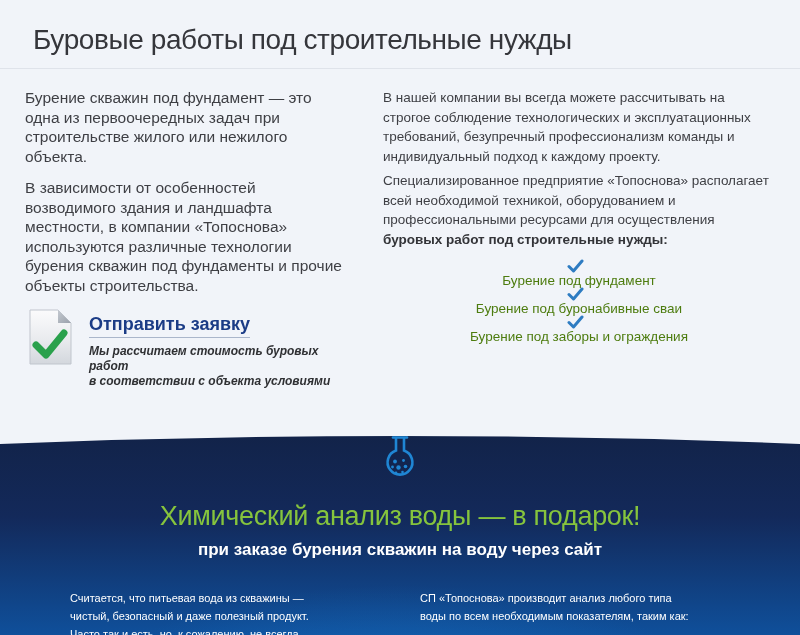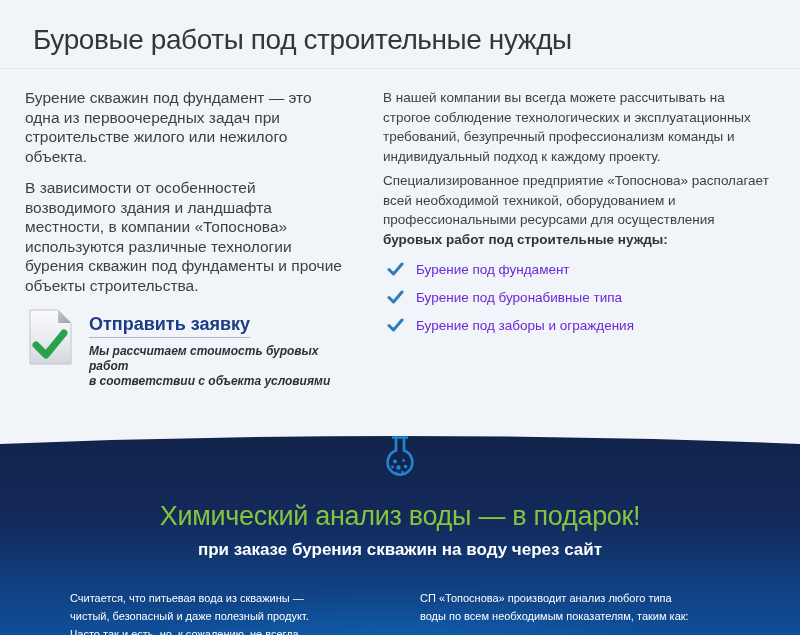--- a/index.html
+++ b/index.html
@@ -23,21 +23,21 @@
     margin:0 0 12px;font-size:15.5px;line-height:19.5px;color:#3e3f44;
   }
   .intro-right p{
     margin:0 0 5px;font-size:13.5px;line-height:19.5px;color:#3e3f44;
   }
   .intro-right p strong{font-weight:700;color:#333438;}
   
   .check-list{list-style:none;margin:10px 0 0;padding:0;}
   .check-list li{
     display:flex;align-items:center;height:20px;margin-bottom:8px;
-    font-size:13.5px;color:#6d28d9;
+    font-size:13.5px;color:#4d7c0f;flex-direction:column;
   }
   .check-list .check-ico{margin:0 12px 0 4px;flex-shrink:0;display:block;}
   
   .request-block{display:flex;margin-top:7px;align-items:flex-start;}
   .doc-icon{flex-shrink:0;display:block;}
   .request-text{margin-left:14px;padding-top:7px;}
   .send-request-link{
     display:inline-block;font-size:18px;font-weight:700;color:#1b3c86;
     text-decoration:none;border-bottom:1px solid #aab6ca;padding-bottom:2px;
     cursor:pointer;
@@ -117,21 +117,21 @@
         <li>
           <svg class="check-ico" width="17" height="14" viewBox="0 0 17 14">
               <path d="M2,7.5 L6.5,12 L15,2" fill="none" stroke="#2e7cc2" stroke-width="3" stroke-linecap="round" stroke-linejoin="round"></path>
             </svg>
           <span>Бурение под фундамент</span>
         </li>
         <li>
           <svg class="check-ico" width="17" height="14" viewBox="0 0 17 14">
               <path d="M2,7.5 L6.5,12 L15,2" fill="none" stroke="#2e7cc2" stroke-width="3" stroke-linecap="round" stroke-linejoin="round"></path>
             </svg>
-          <span>Бурение под буронабивные типа</span>
+          <span>Бурение под буронабивные сваи</span>
         </li>
         <li>
           <svg class="check-ico" width="17" height="14" viewBox="0 0 17 14">
               <path d="M2,7.5 L6.5,12 L15,2" fill="none" stroke="#2e7cc2" stroke-width="3" stroke-linecap="round" stroke-linejoin="round"></path>
             </svg>
           <span>Бурение под заборы и ограждения</span>
         </li>
       </ul>
     </div>
   </div>

